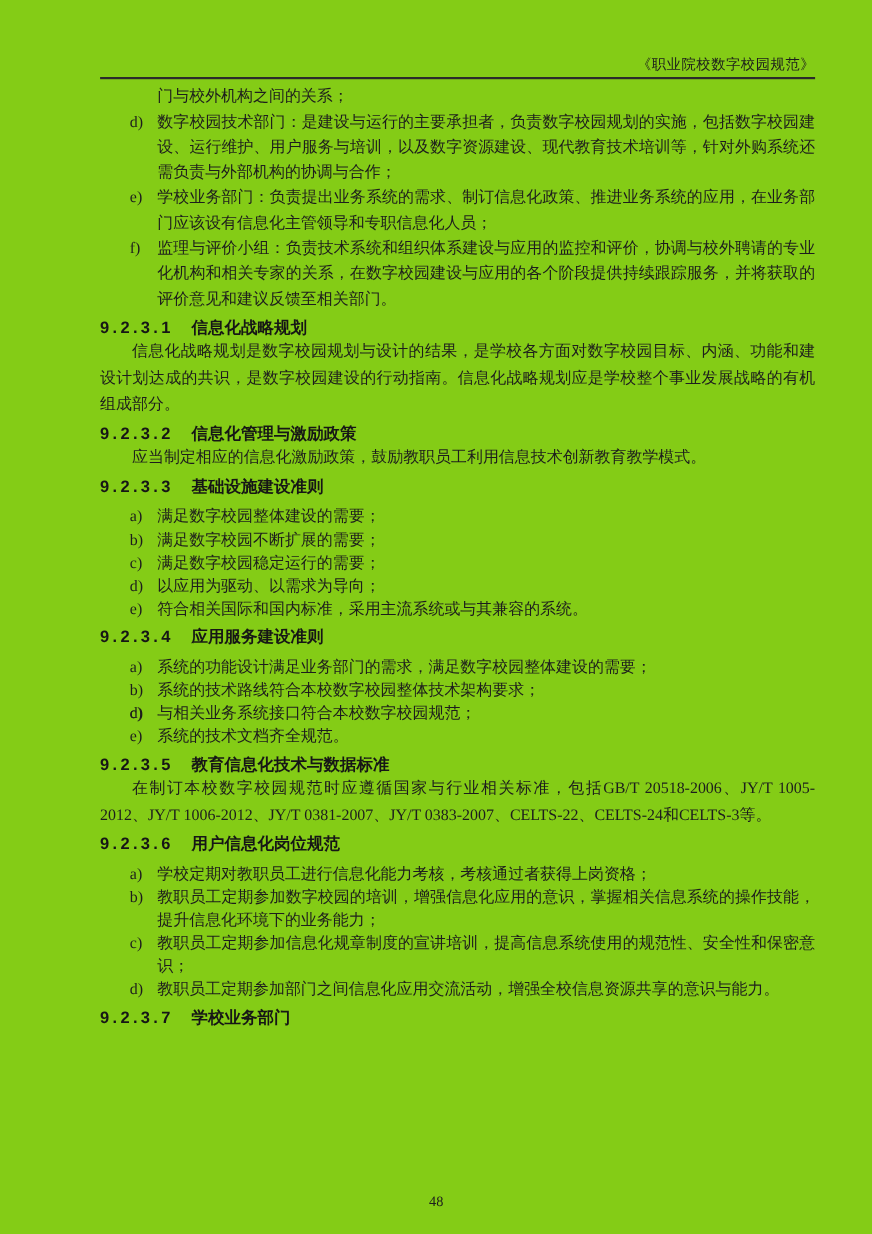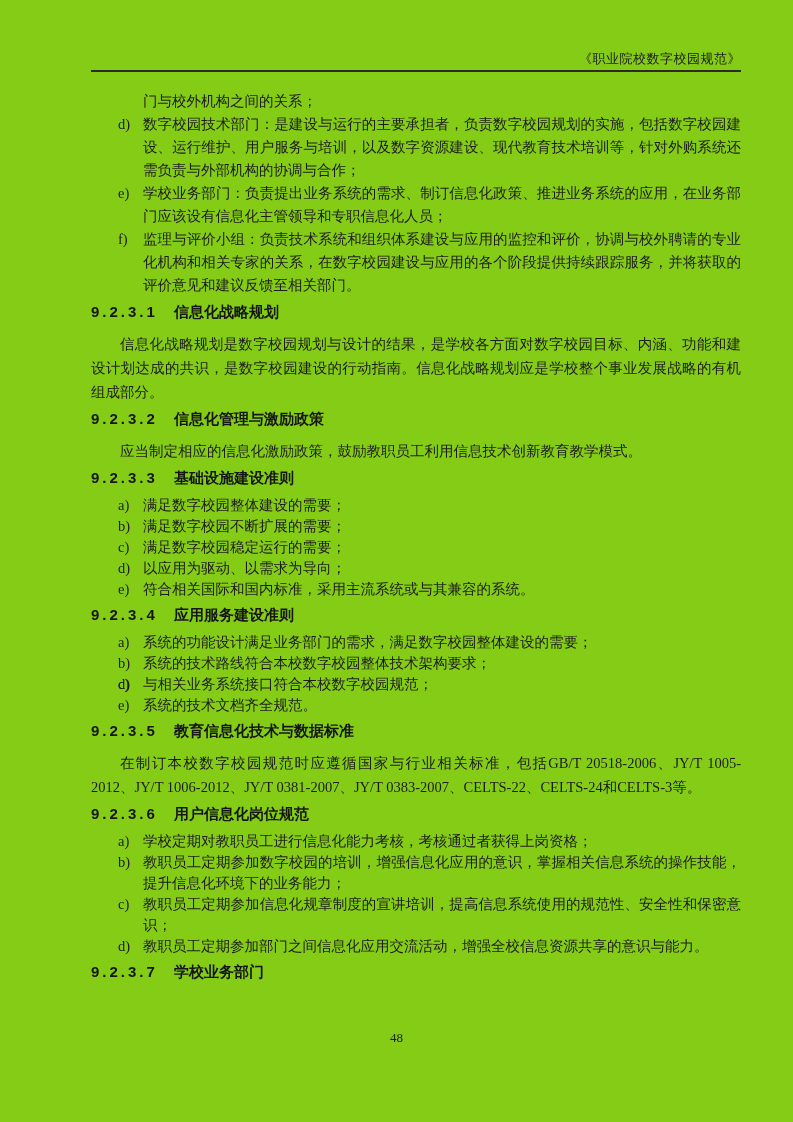--- a/index.html
+++ b/index.html
@@ -26,21 +26,21 @@
   .header-title {
     text-align: right;
     font-size: 13px;
     line-height: 14px;
     letter-spacing: 0.5px;
     color: #1d1d1d;
   }
   
   .page-body {
     position: absolute;
-    top: 90px;
+    top: 77px;
     left: 91px;
     width: 650px;
   }
   .cont-line {
     padding-left: 52px;
     line-height: 23px;
     text-align: justify;
   }
   .hang-list { margin-top: 0; }
   .hang-list.spaced .hang-item { line-height: 23px; }
@@ -64,29 +64,29 @@
     line-height: 18px;
     color: #161616;
     white-space: nowrap;
   }
   .heading .num {
     letter-spacing: 3px;
     margin-right: 12px;
     font-weight: bold;
   }
   .para {
-    margin-top: 11px;
+    margin-top: 0;
     line-height: 24px;
     text-indent: 2em;
     text-align: justify;
   }
   
   .page-footer {
     position: absolute;
-    top: 1030px;
+    top: 1084px;
     left: 0;
     width: 100%;
     text-align: center;
     font-size: 13px;
     line-height: 15px;
     color: #1d1d1d;
   }
 </style>
 </head>
 <body>

